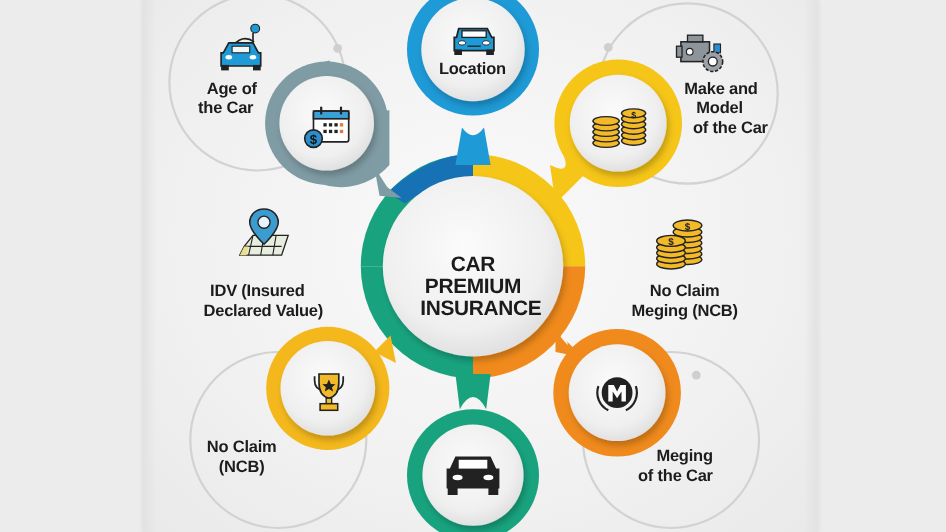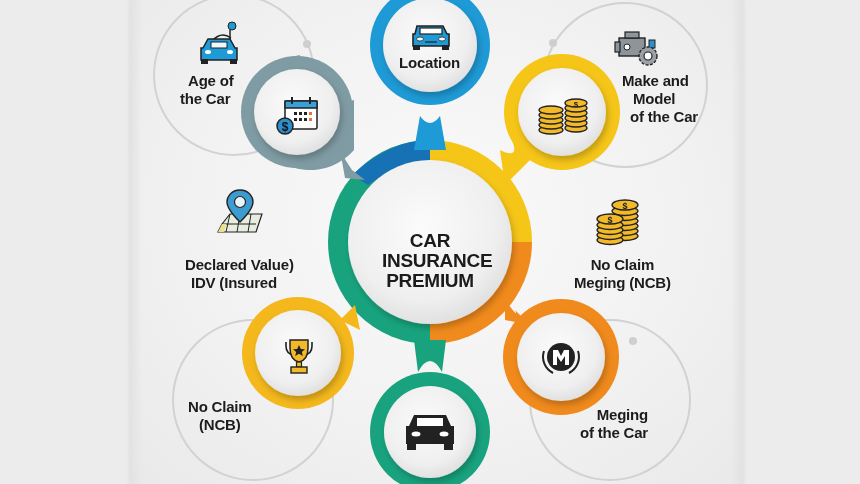--- a/index.html
+++ b/index.html
@@ -220,42 +220,42 @@
     <rect x="11" y="6" width="26" height="8" fill="#fff"></rect>
     <rect x="1" y="31" width="9" height="7" fill="#222"></rect>
     <rect x="38" y="31" width="9" height="7" fill="#222"></rect>
     <ellipse cx="10" cy="22" rx="4.5" ry="2.5" fill="#fff"></ellipse>
     <ellipse cx="38" cy="22" rx="4.5" ry="2.5" fill="#fff"></ellipse>
   </g>
 </svg>
 
 <div class="center-title">
   <span>CAR</span>
+  <span>PREMIUM</span>
   <span>INSURANCE</span>
-  <span>PREMIUM</span>
 </div>
 
 <div class="lbl" style="left:188px; top:72px; text-align:left;">
   <div>Age of</div>
   <div style="margin-left:-8px">the Car</div>
 </div>
 
 <div class="lbl" style="left:399px; top:54px;">
   <div>Location</div>
 </div>
 
 <div class="lbl" style="left:622px; top:72px;">
   <div>Make and</div>
   <div style="padding-left:11px">Model</div>
   <div style="padding-left:8px">of the Car</div>
 </div>
 
 <div class="lbl" style="left:188px; top:256px;">
+  <div style="padding-left:3px">IDV (Insured</div>
   <div style="margin-left:-3px">Declared Value)</div>
-  <div style="padding-left:3px">IDV (Insured</div>
 </div>
 
 <div class="lbl" style="left:574px; top:256px; text-align:center;">
   <div>No Claim</div>
   <div>Meging (NCB)</div>
 </div>
 
 <div class="lbl" style="left:188px; top:398px; text-align:center;">
   <div>No Claim</div>
   <div>(NCB)</div>

